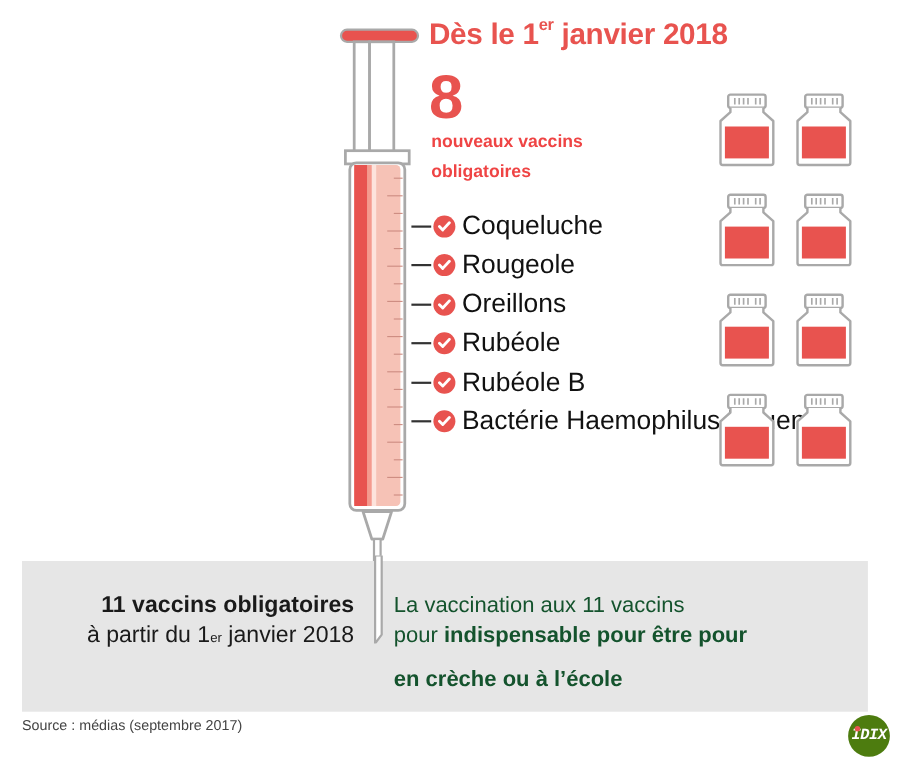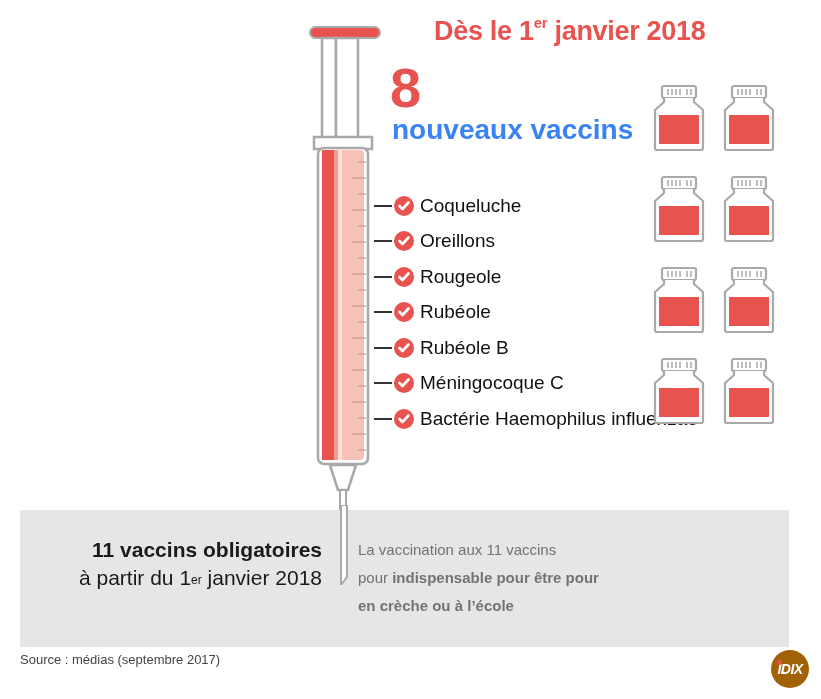--- a/index.html
+++ b/index.html
@@ -3,54 +3,54 @@
   <meta charset="utf-8">
   <style>
     * { margin: 0; padding: 0; box-sizing: border-box; }
     body {
       width: 821px; height: 699px; background: #ffffff; position: relative; overflow: hidden;
       font-family: "Liberation Sans", sans-serif; color: #1a1a1a;
     }
     .abs { position: absolute; }
     #syringe { position: absolute; left: 0; top: 0; }
     .headline {
-      left: 390px; top: 16px; font-size: 27px; font-weight: bold; color: #e8534f; letter-spacing: -0.3px; margin-left: 44px;
+      left: 390px; top: 16px; font-size: 27px; font-weight: bold; color: #e8534f; letter-spacing: -0.3px;
     }
     .headline sup { font-size: 15px; position: relative; top: -2px; vertical-align: top; }
     .big-num {
       left: 390px; top: 60px; font-size: 56px; font-weight: bold; color: #e8534f; line-height: 56px;
     }
     .subtitle {
-      left: 392px; top: 116px; font-size: 28px; font-weight: bold; color: #3b82f6; line-height: 27px;
+      left: 392px; top: 116px; font-size: 16px; font-weight: bold; color: #ef4444; line-height: 27px;
     }
     .vlist { left: 374px; top: 188px; list-style: none; }
     .vlist li {
-      height: 35.5px; display: flex; align-items: center; font-size: 19px; color: #111;
+      height: 35.5px; display: flex; align-items: center; font-size: 24px; color: #111;
     }
     .vlist .dash { width: 18px; height: 2px; background: #333; margin-right: 2px; }
     .vlist .check {
       width: 20px; height: 20px; border-radius: 50%; background: #e8534f; margin-right: 6px;
       display: flex; align-items: center; justify-content: center;
     }
     .bottles { left: 652px; top: 84px; display: grid; grid-template-columns: 54px 54px; column-gap: 16px; row-gap: 23px; }
     .bottom-box {
       left: 20px; top: 510px; width: 769px; height: 137px; background: #e6e6e6;
     }
     .left-text {
       left: 20px; top: 536px; width: 302px; text-align: right; font-size: 21px; line-height: 28px; color: #1a1a1a;
     }
     .left-text sup { font-size: 12px; vertical-align: top; position: relative; top: 2px; }
     .right-text {
-      left: 358px; top: 536px; width: 430px; font-size: 15px; line-height: 28px; color: #737373;
+      left: 358px; top: 536px; width: 430px; font-size: 20px; line-height: 28px; color: #14532d;
     }
     .source { left: 20px; top: 652px; font-size: 13px; color: #444; }
     .logo {
-      left: 771px; top: 650px; width: 38px; height: 38px; border-radius: 50%; background: #a16207;
+      left: 771px; top: 650px; width: 38px; height: 38px; border-radius: 50%; background: #4d7c0f;
       color: #fff; font-weight: bold; font-style: italic; font-size: 14px;
-      display: flex; align-items: center; justify-content: center; letter-spacing: -0.5px;
+      display: flex; align-items: center; justify-content: center; letter-spacing: -0.5px; font-family: Liberation Mono, monospace;
     }
     .logo-dot { position: absolute; left: 6px; top: 10px; width: 5px; height: 5px; border-radius: 50%; background: #e8534f; }
   </style>
 </head>
 <body>
 
 <svg id="syringe" width="400" height="600" viewBox="0 0 400 600">
 
   <rect x="310" y="27" width="70" height="11" rx="5.5" fill="#e8534f" stroke="#a9a9a9" stroke-width="2"></rect>
 
@@ -94,76 +94,68 @@
 </svg>
 
 <div class="abs headline">
   <span>Dès le 1</span><sup>er</sup><span> janvier 2018</span>
 </div>
 
 <div class="abs big-num">8</div>
 
 <div class="abs subtitle">
   <div>nouveaux vaccins</div>
+  <div>obligatoires</div>
 </div>
 
 <ul class="abs vlist">
   <li>
       <span class="dash"></span>
       <span class="check">
         <svg width="12" height="10" viewBox="0 0 12 10">
           <path d="M1.5 5 L4.5 8 L10.5 1.5" fill="none" stroke="#fff" stroke-width="2.6" stroke-linecap="round" stroke-linejoin="round"></path>
         </svg>
       </span>
       <span>Coqueluche</span>
     </li>
   <li>
       <span class="dash"></span>
       <span class="check">
         <svg width="12" height="10" viewBox="0 0 12 10">
           <path d="M1.5 5 L4.5 8 L10.5 1.5" fill="none" stroke="#fff" stroke-width="2.6" stroke-linecap="round" stroke-linejoin="round"></path>
         </svg>
       </span>
+      <span>Rougeole</span>
+    </li>
+  <li>
+      <span class="dash"></span>
+      <span class="check">
+        <svg width="12" height="10" viewBox="0 0 12 10">
+          <path d="M1.5 5 L4.5 8 L10.5 1.5" fill="none" stroke="#fff" stroke-width="2.6" stroke-linecap="round" stroke-linejoin="round"></path>
+        </svg>
+      </span>
       <span>Oreillons</span>
     </li>
   <li>
       <span class="dash"></span>
       <span class="check">
         <svg width="12" height="10" viewBox="0 0 12 10">
           <path d="M1.5 5 L4.5 8 L10.5 1.5" fill="none" stroke="#fff" stroke-width="2.6" stroke-linecap="round" stroke-linejoin="round"></path>
         </svg>
       </span>
-      <span>Rougeole</span>
-    </li>
-  <li>
-      <span class="dash"></span>
-      <span class="check">
-        <svg width="12" height="10" viewBox="0 0 12 10">
-          <path d="M1.5 5 L4.5 8 L10.5 1.5" fill="none" stroke="#fff" stroke-width="2.6" stroke-linecap="round" stroke-linejoin="round"></path>
-        </svg>
-      </span>
       <span>Rubéole</span>
     </li>
   <li>
       <span class="dash"></span>
       <span class="check">
         <svg width="12" height="10" viewBox="0 0 12 10">
           <path d="M1.5 5 L4.5 8 L10.5 1.5" fill="none" stroke="#fff" stroke-width="2.6" stroke-linecap="round" stroke-linejoin="round"></path>
         </svg>
       </span>
       <span>Rubéole B</span>
-    </li>
-  <li>
-      <span class="dash"></span>
-      <span class="check">
-        <svg width="12" height="10" viewBox="0 0 12 10">
-          <path d="M1.5 5 L4.5 8 L10.5 1.5" fill="none" stroke="#fff" stroke-width="2.6" stroke-linecap="round" stroke-linejoin="round"></path>
-        </svg>
-      </span>
-      <span>Méningocoque C</span>
     </li>
   <li>
       <span class="dash"></span>
       <span class="check">
         <svg width="12" height="10" viewBox="0 0 12 10">
           <path d="M1.5 5 L4.5 8 L10.5 1.5" fill="none" stroke="#fff" stroke-width="2.6" stroke-linecap="round" stroke-linejoin="round"></path>
         </svg>
       </span>
       <span>Bactérie Haemophilus influenzae</span>
     </li>
@@ -283,21 +275,21 @@
 </svg>
 
 <div class="abs left-text">
   <div style="font-weight:bold;">11 vaccins obligatoires</div>
   <div><span>à partir du 1</span><sup>er</sup><span> janvier 2018</span></div>
 </div>
 
 <div class="abs right-text">
   <div>La vaccination aux 11 vaccins</div>
   <div><span>pour </span><b>indispensable pour être pour</b></div>
-  <div style="font-weight:bold;">en crèche ou à l’école</div>
+  <div style="font-weight:bold;margin-top:12px;">en crèche ou à l’école</div>
 </div>
 
 <div class="abs source">Source : médias (septembre 2017)</div>
 
 <div class="abs logo">
   <span class="logo-dot"></span>
   <span>IDIX</span>
 </div>
 
 </body></html>

